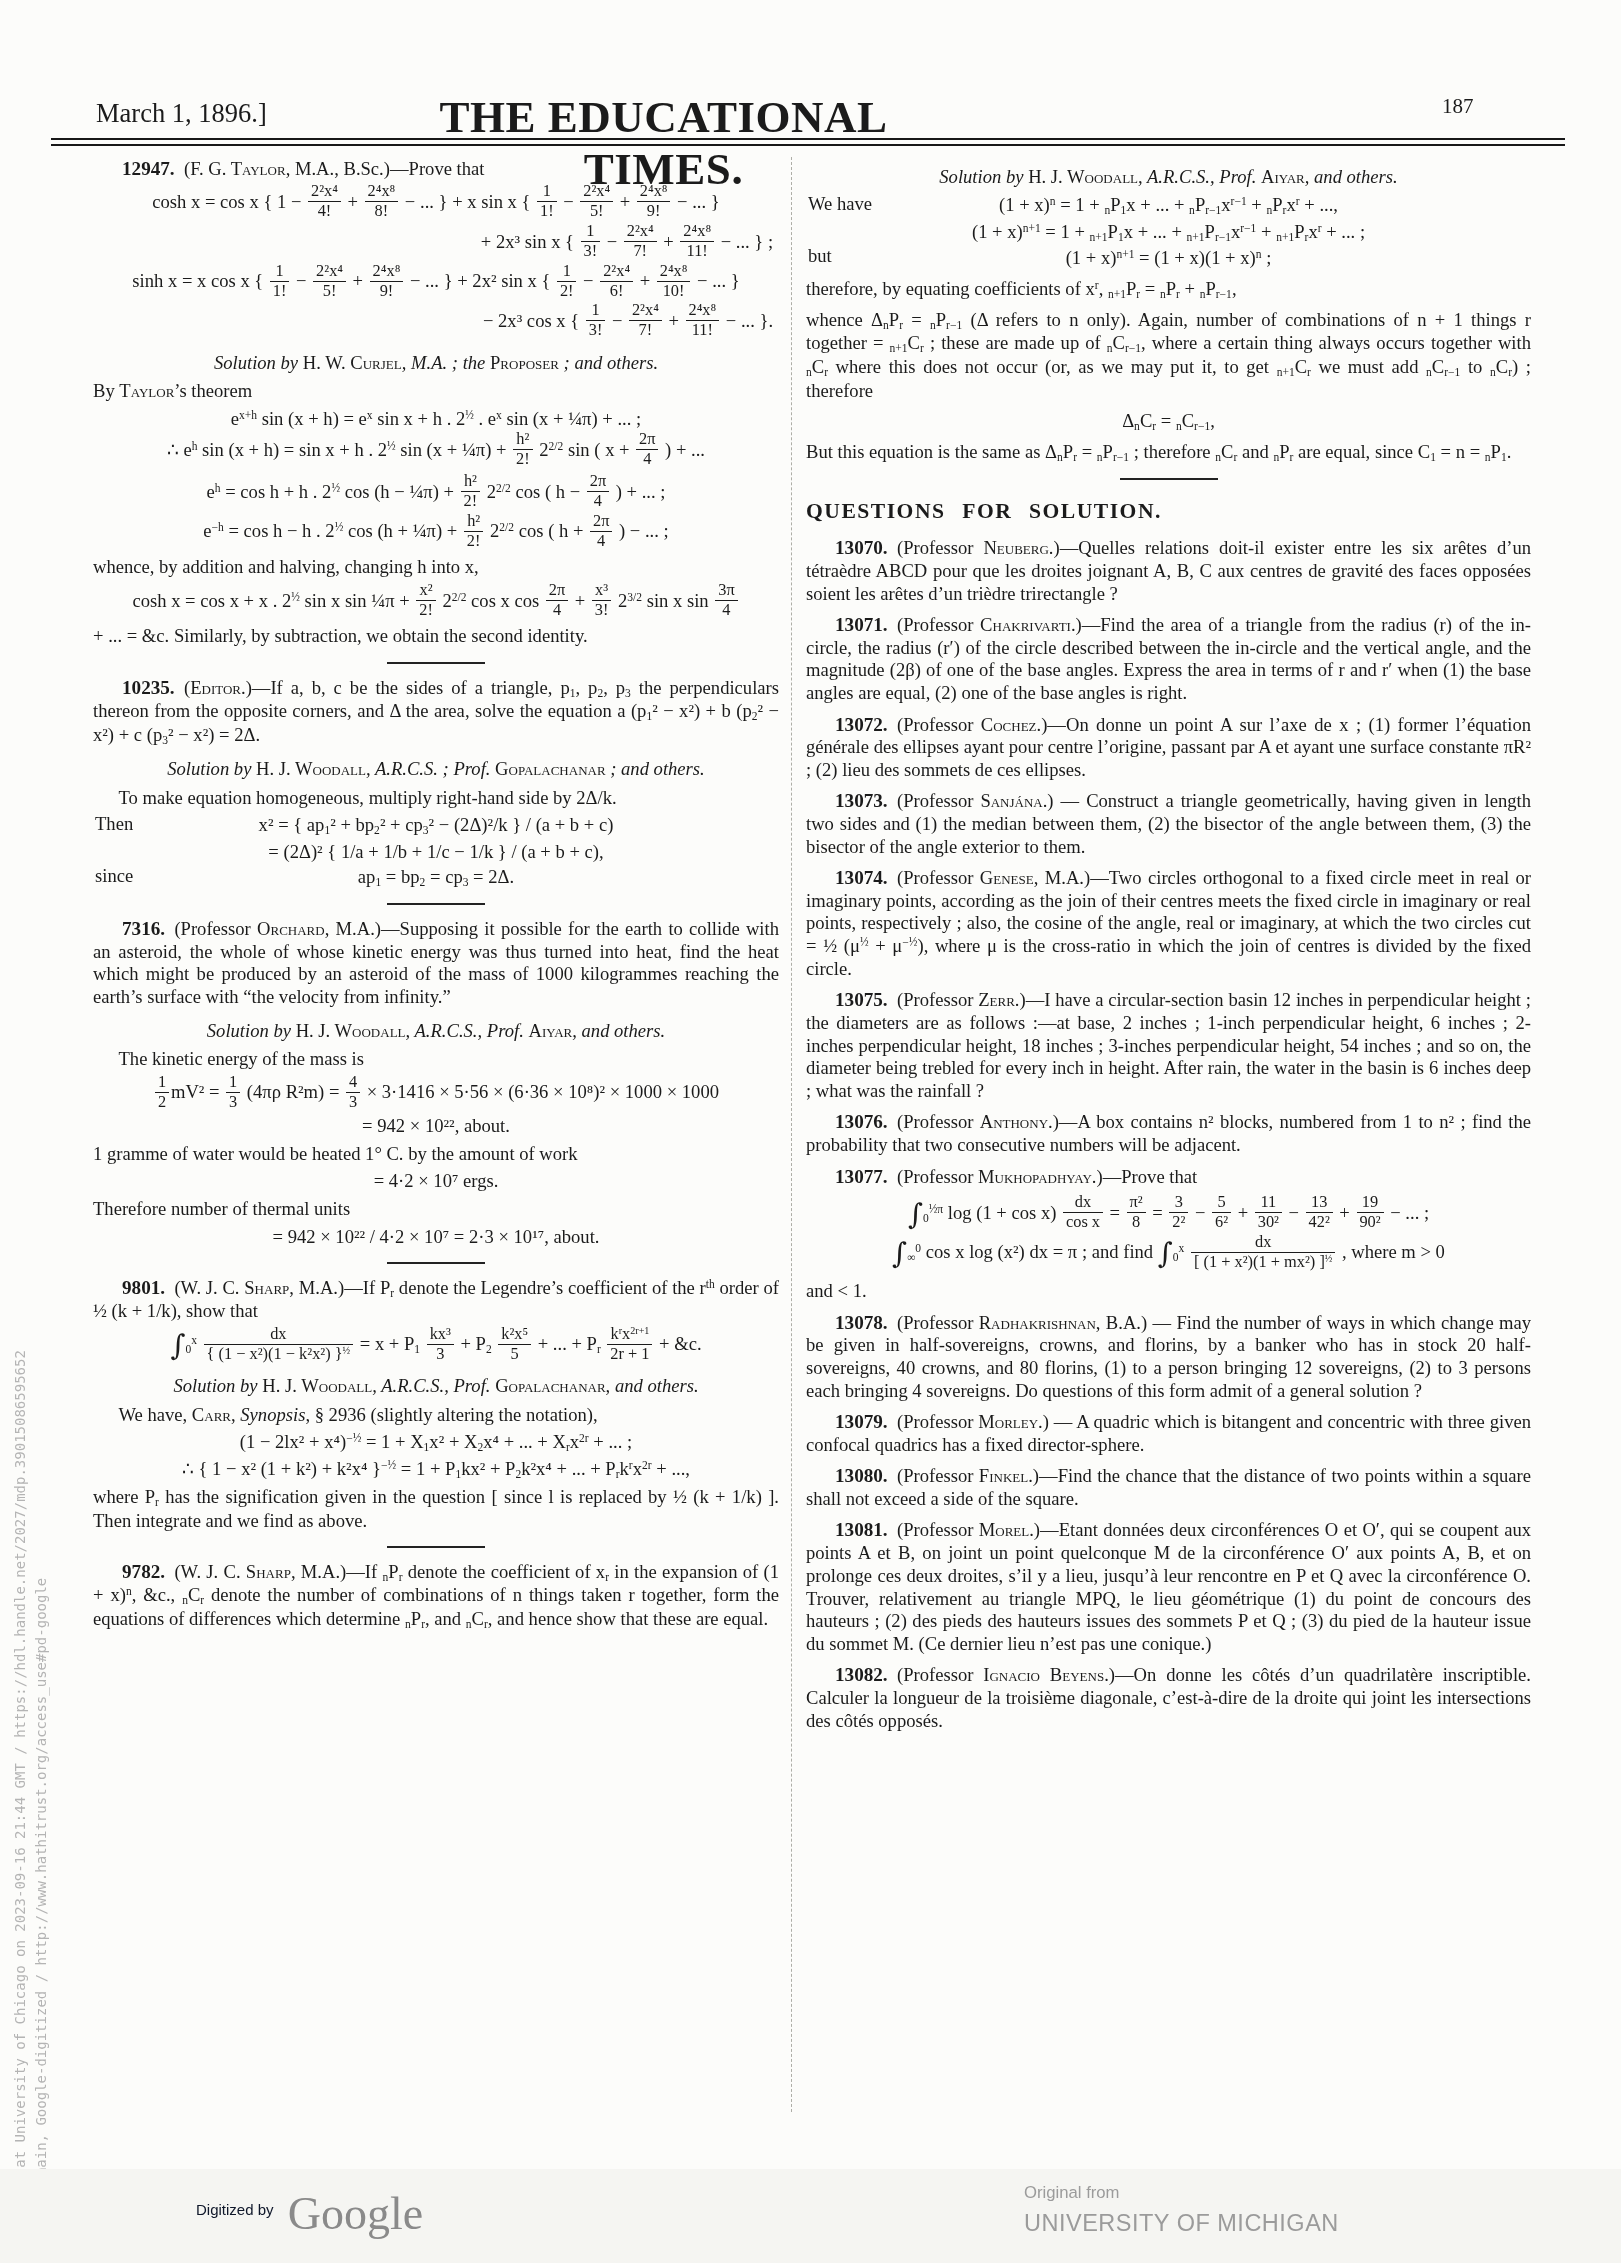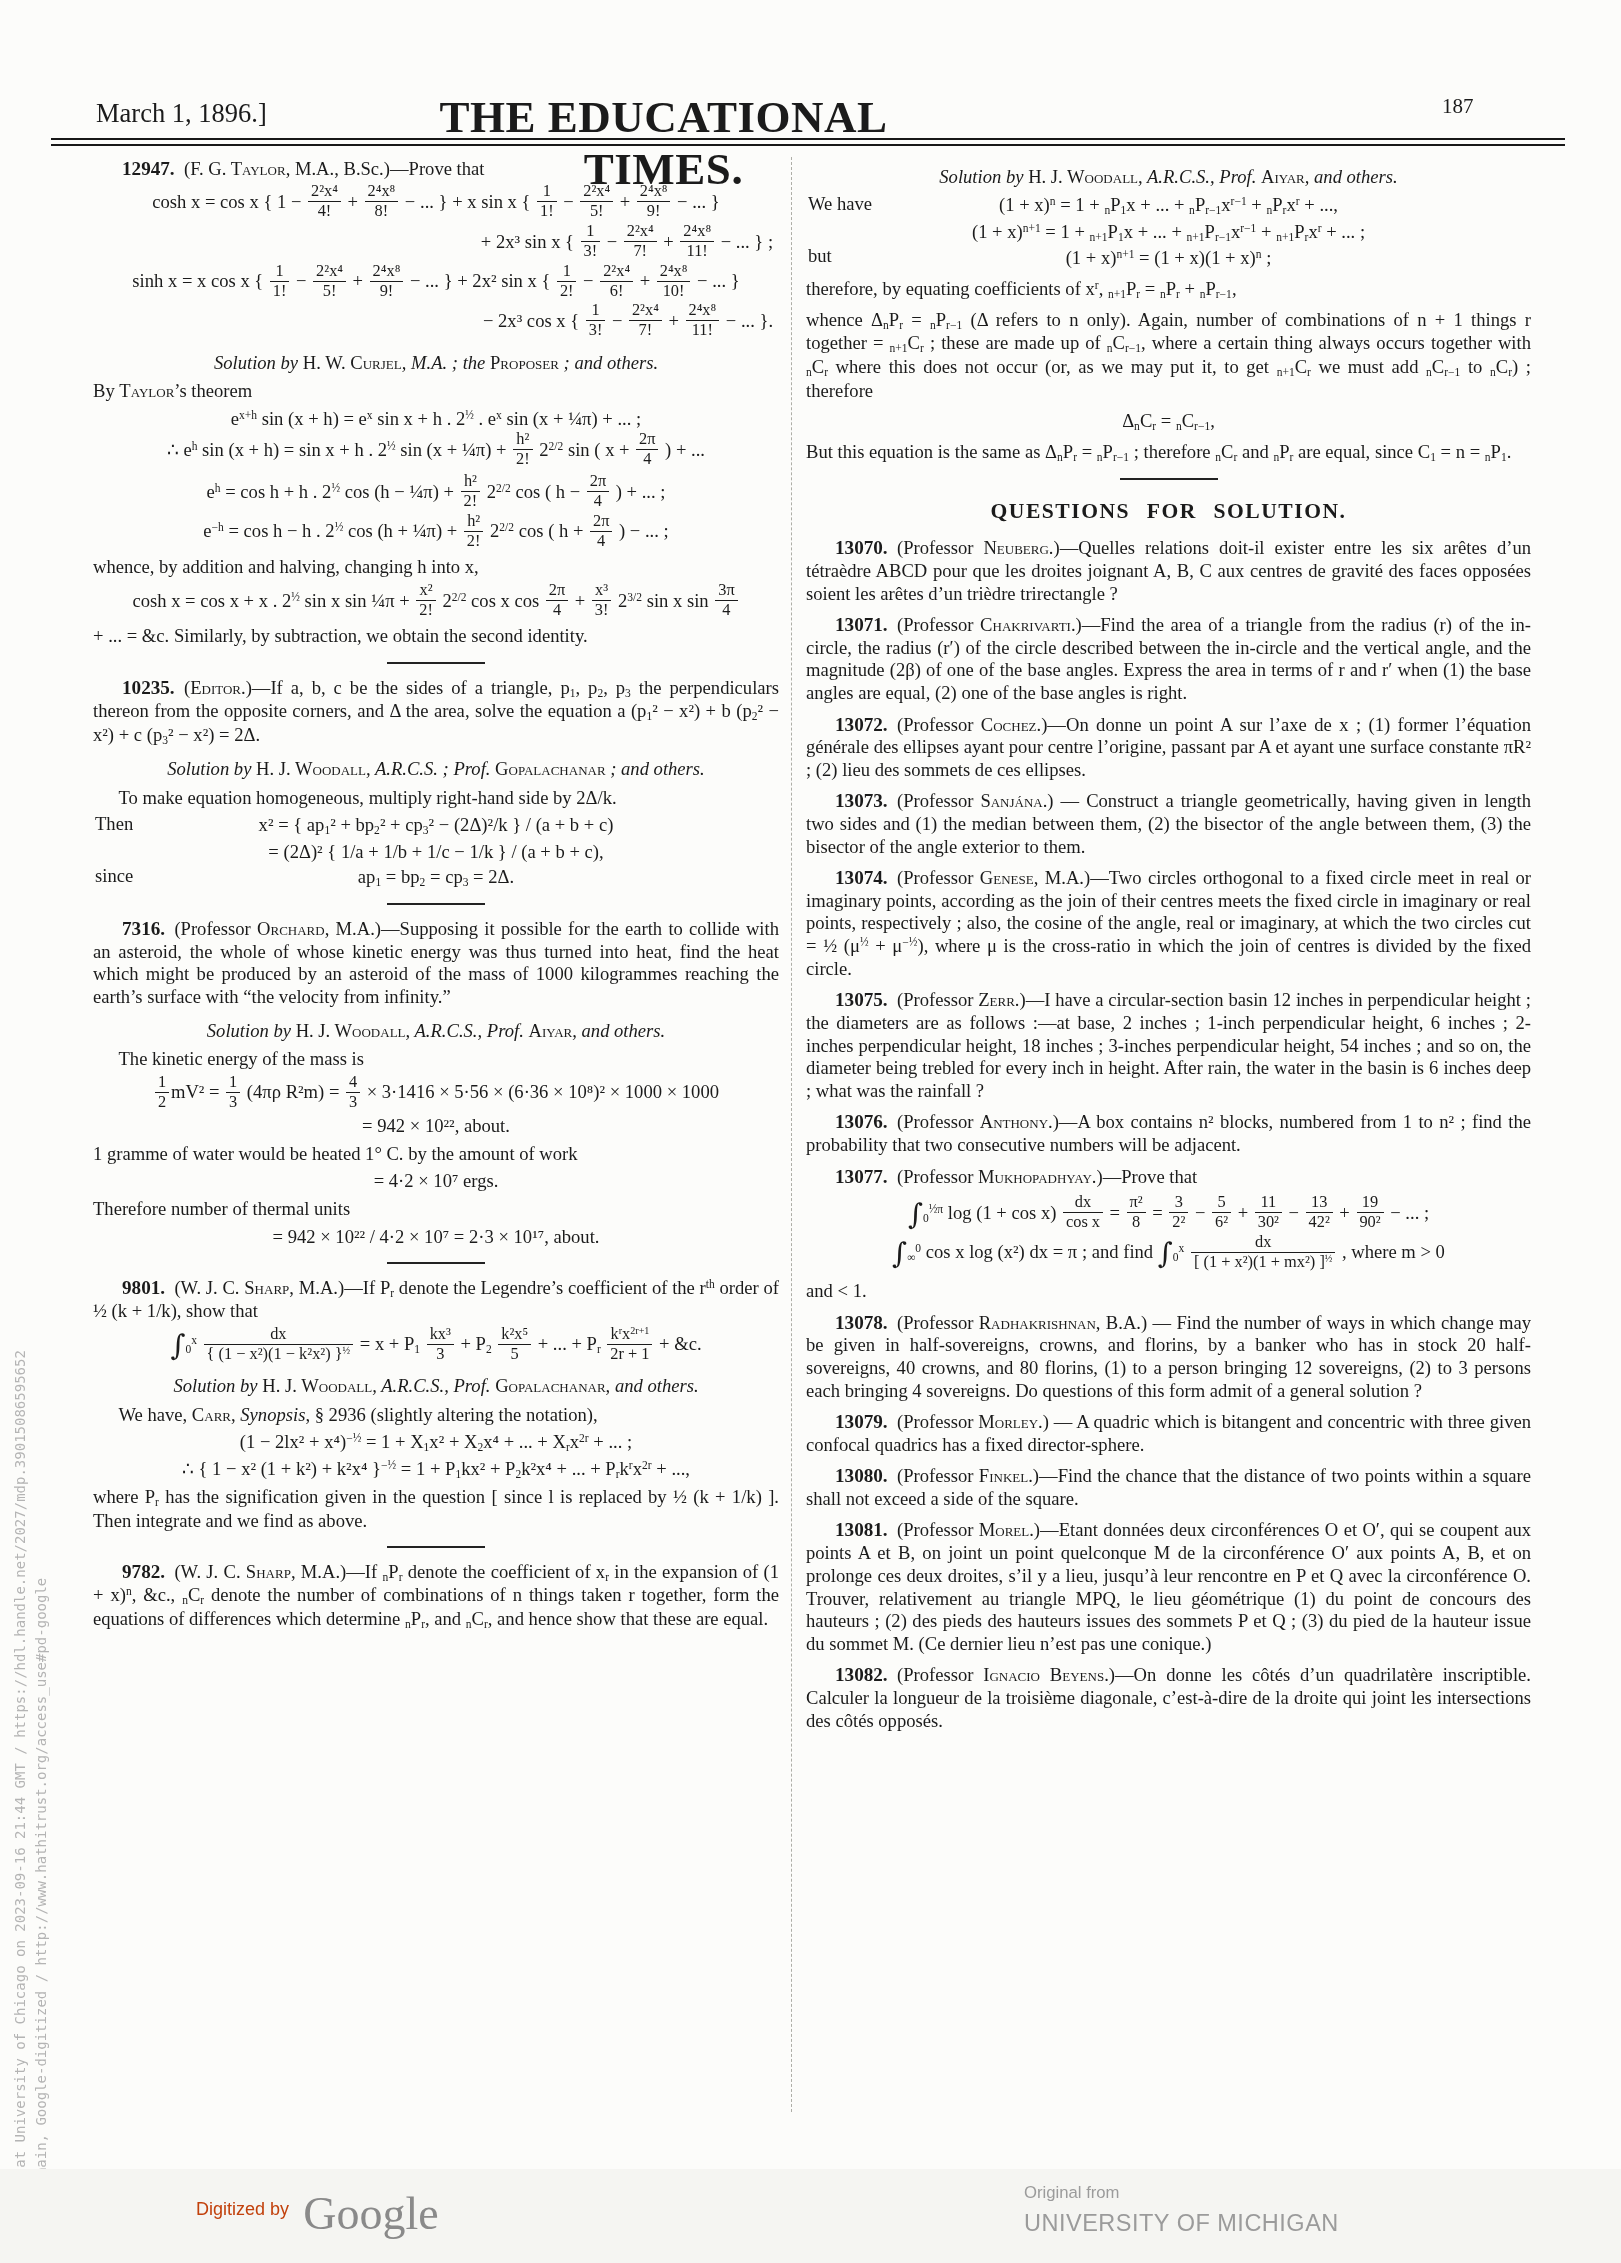--- a/index.html
+++ b/index.html
@@ -23,39 +23,39 @@
   .col-divider{position:absolute;left:791px;top:157px;height:1955px;width:0;
         border-left:1px dashed #9b9b93;opacity:.8;}
   .para{margin:3.9px 0;}
   .col-right .para{margin:7.8px 0;}
   .para.problem{text-indent:29px;}
   .para.indent{text-indent:25.5px;}
   .prob-num{font-weight:bold;font-size:1.03em;}
   .attribution{text-align:center;font-style:italic;margin:10.8px 0 5.9px;}
   .attribution .sc{font-style:normal;}
   .sc{font-variant:small-caps;}
-  .section-heading{text-align:center;font-weight:bold;font-size:21.6px;
+  .section-heading{font-weight:bold;font-size:21.6px;
         letter-spacing:1.5px;word-spacing:9.8px;margin:17.6px 0 11.8px;}
   .separator{width:98px;border-top:2.2px solid #222;margin:13.7px auto 11.8px;height:0;}
   .math-block{margin:4.9px 0;}
   .math-line{position:relative;text-align:center;white-space:nowrap;margin:2.9px 0;}
   .math-line.align-right{text-align:right;padding-right:5.9px;}
   .mlabel{position:absolute;left:2px;bottom:2px;}
   sup{font-size:0.62em;vertical-align:0.5em;}
   sub{font-size:0.62em;vertical-align:-0.3em;}
   .frac{display:inline-block;vertical-align:middle;text-align:center;line-height:1.03;
         font-size:0.88em;margin:0 2px;position:relative;top:-2px;}
   .fnum{display:block;padding:0 2.9px 1px;}
   .fden{display:block;border-top:1.4px solid #1b1b1b;padding:1px 2.9px 0;}
   .int{font-size:1.55em;line-height:.8;vertical-align:-0.18em;font-family:"DejaVu Serif",serif;}
   
   .footer{position:absolute;left:0;right:0;top:2169px;height:94px;background:#f5f5f2;
         font-family:"Liberation Sans", sans-serif;}
   .f-left{position:absolute;left:196px;top:17.6px;}
-  .f-dig{font-size:18px;color:#c2410c;vertical-align:13.7px;}
+  .f-dig{font-size:15px;color:#0f172a;vertical-align:13.7px;}
   .f-google{font-size:46px;color:#8a8a8a;font-family:"Liberation Serif",serif;margin-left:9.8px;}
   .f-right{position:absolute;left:1024px;top:13.7px;width:392px;text-align:left;color:#9b9b9b;}
   .f-orig{font-size:16.7px;margin-bottom:6.9px;}
   .f-inst{font-size:23.5px;letter-spacing:0.5px;}
 </style>
 </head>
 <body>
 
 <div class="page">
 

